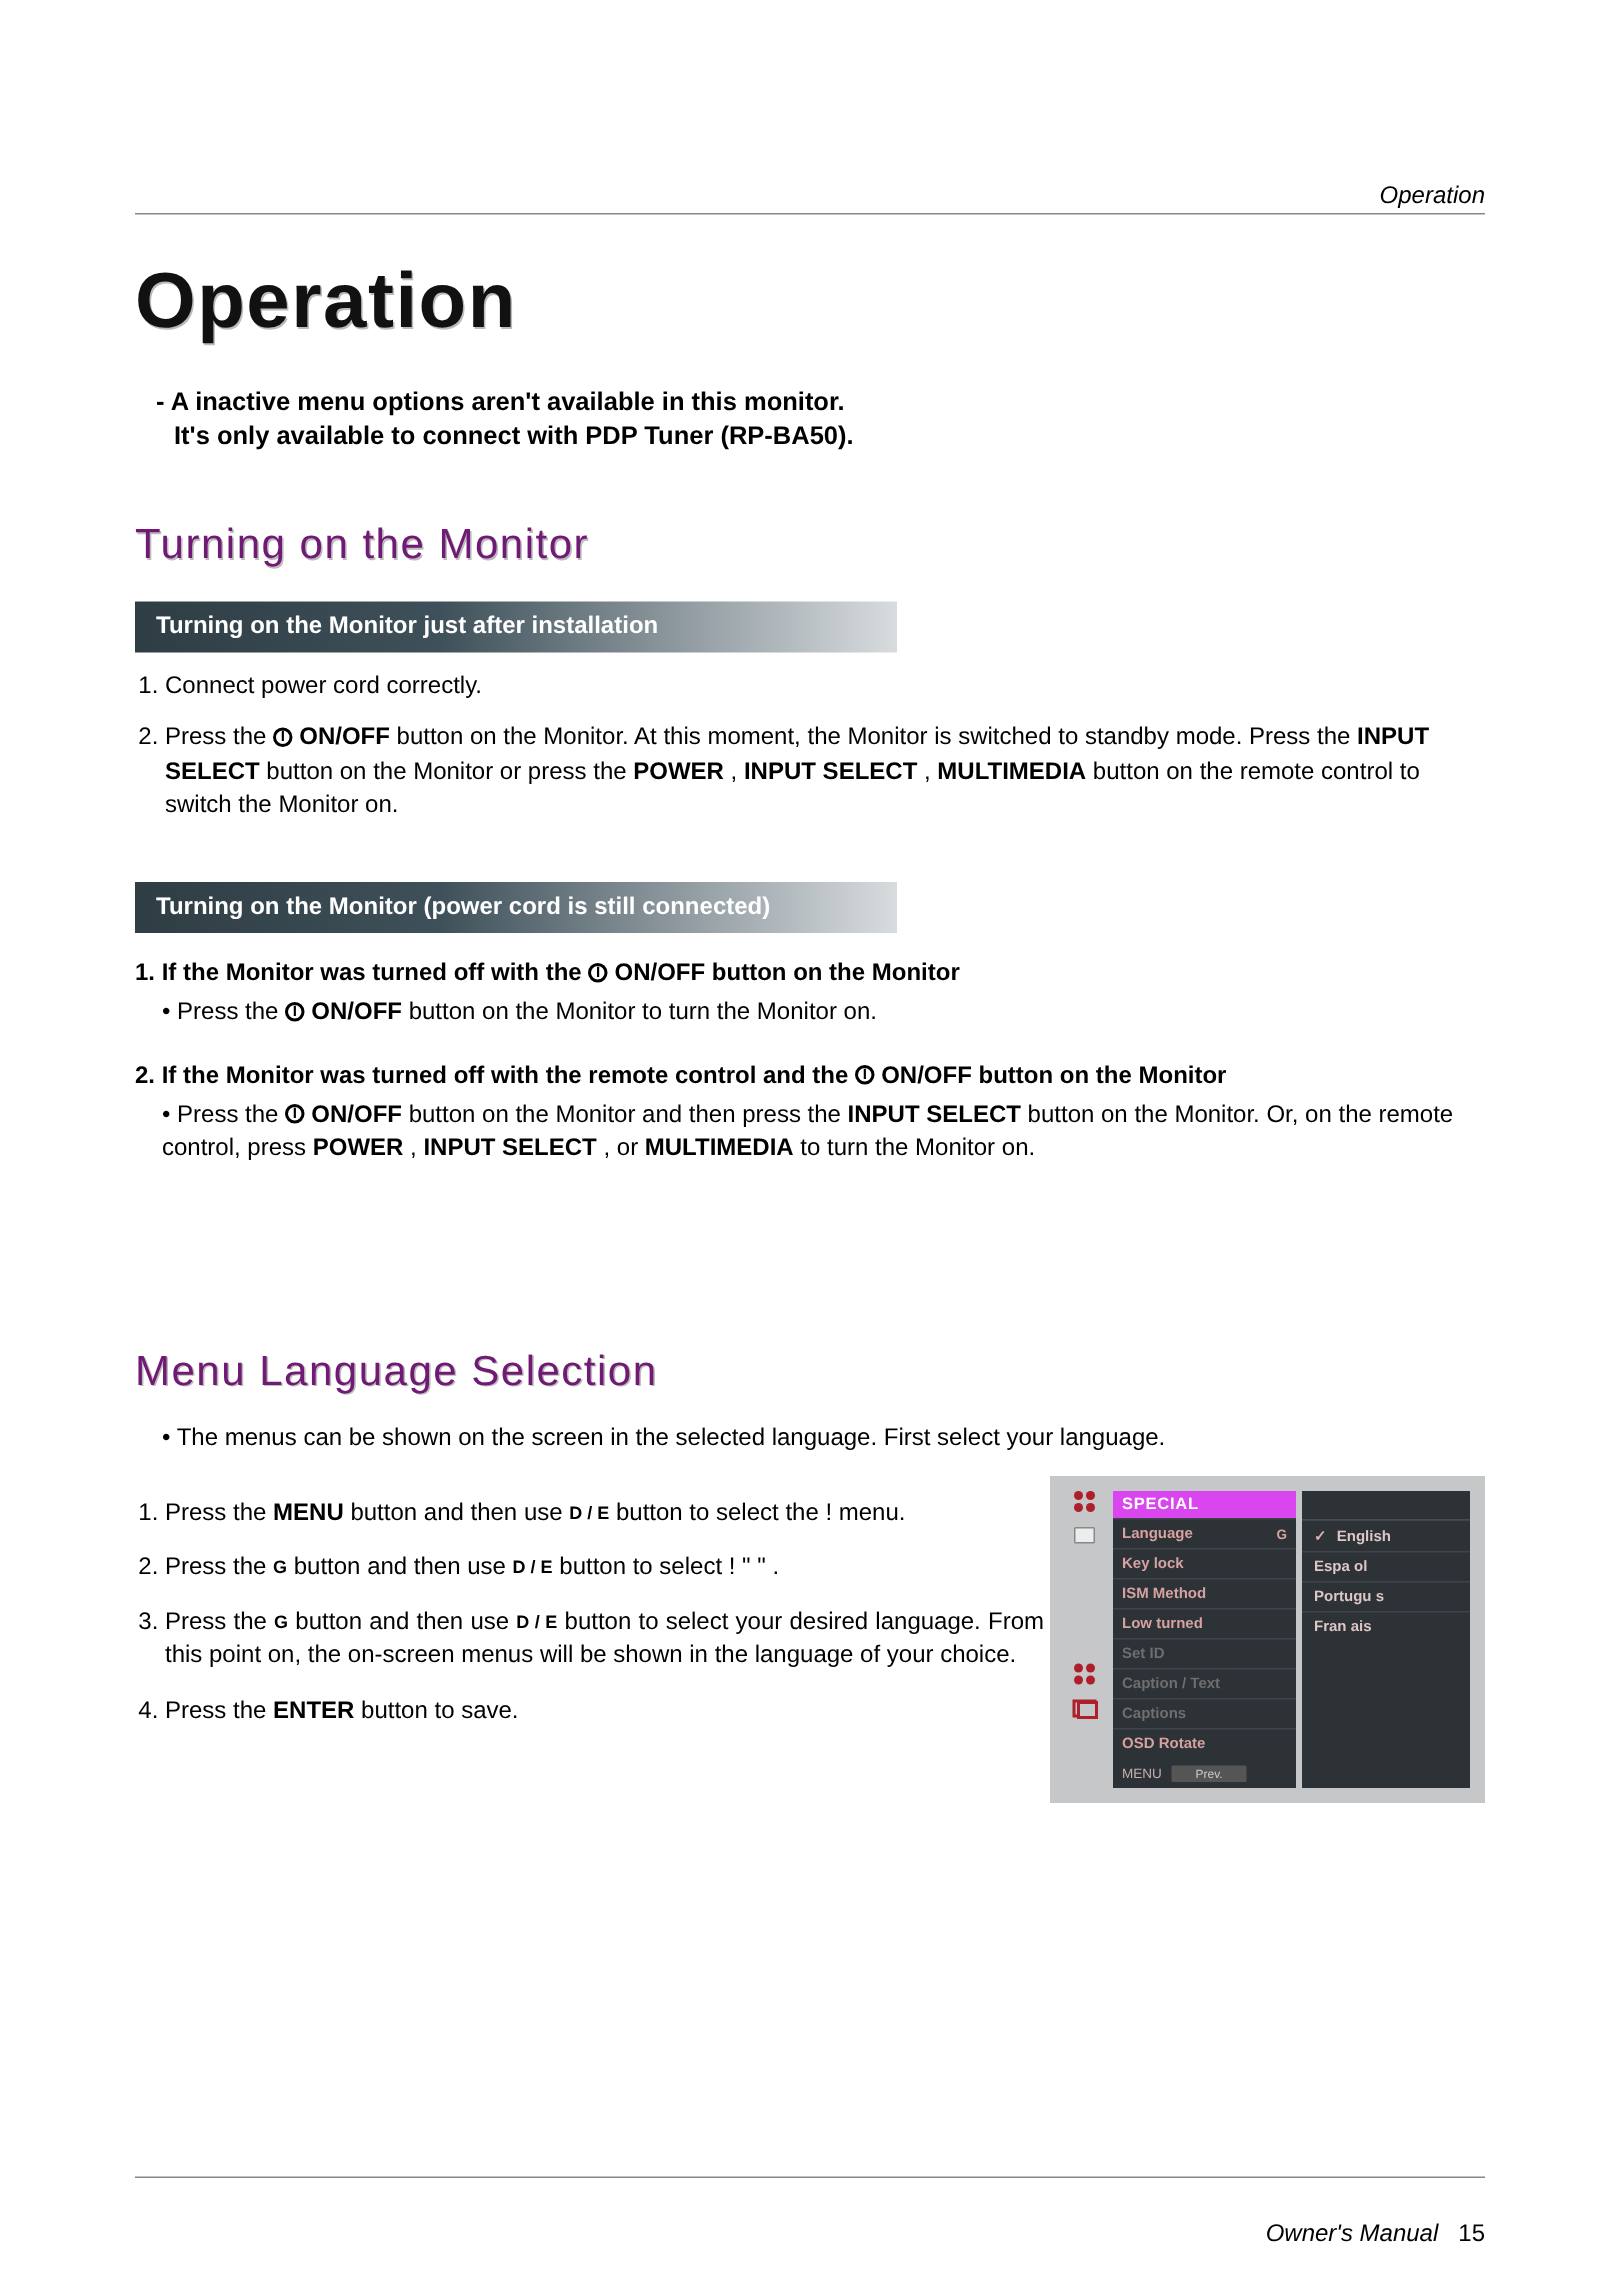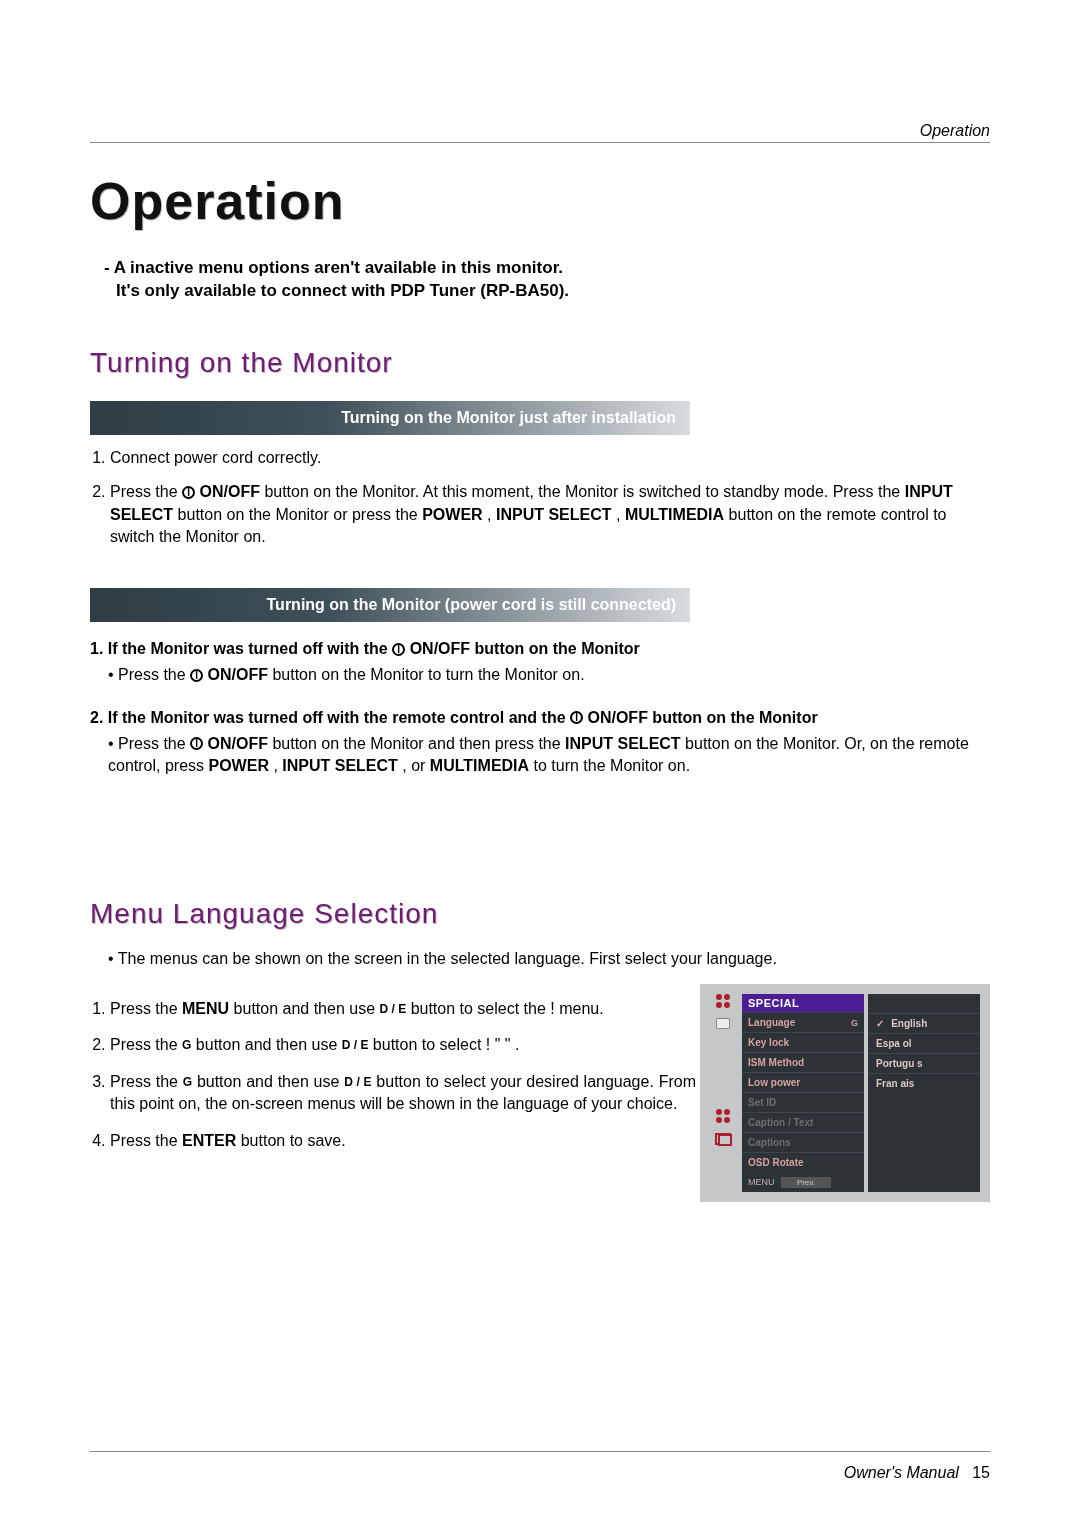--- a/index.html
+++ b/index.html
@@ -49,22 +49,21 @@
     color: #701a75;
     text-shadow: 1px 1px 0 #bbb;
   }
   .subheader {
     margin-top: 22px;
     background: linear-gradient(to right, #2f3d44 0%, #3e5059 40%, #d8dcdf 100%);
     color: #fff;
     font-weight: bold;
     font-size: 16px;
     padding: 8px 14px;
-    width: 600px;
-    text-align: right;
+    width: 508px;
   }
   .bullet-list { list-style: none; padding-left: 18px; }
   .bullet-list li::before { content: "•  "; }
   .bullet-list li { margin-top: 6px; font-size: 16px; line-height: 1.4; }
   .bullet-list li .plain { font-weight: normal; }
   .icon-power {
     display: inline-block;
     border: 2px solid #000;
     border-radius: 50%;
     width: 13px;
@@ -126,21 +125,21 @@
   .osd-rect-icon.inner { position: relative; }
   .osd-rect-icon.inner::after {
     content:""; position:absolute; right:-3px; bottom:-3px;
     width: 10px; height: 8px; border:2px solid #ad1f2b; background:#c5c7c9;
   }
   .osd-main { flex: 1; display: flex; gap: 4px; }
   .osd-left, .osd-right { display:flex; flex-direction:column; }
   .osd-left { width: 122px; }
   .osd-right { flex: 1; }
   .osd-title {
-    background: #4c1d95;
+    background: #d946ef;
     color: #fff;
     font-size: 11px;
     font-weight: bold;
     padding: 3px 6px;
     letter-spacing: 0.5px;
   }
   .osd-item {
     background: #2d3236;
     color: #d6a1a1;
     font-size: 10px;
@@ -164,21 +163,21 @@
   .osd-footer {
     background:#2d3236;
     color:#c7b0b0;
     font-size:9px;
     padding: 5px 6px;
   }
   .osd-footer .prev { background:#555; color:#ccc; font-size:8px; padding:1px 16px; margin-left:4px; border-radius:1px;}
   .footer-right {
     position: absolute;
     right: 90px;
-    bottom: 60px;
+    bottom: 43px;
     font-style: italic;
     font-size: 16px;
   }
   .step-bold { font-weight: bold; }
   .plain { font-weight: normal; }
   ol.numlist { padding-left: 20px; }
   ol.numlist > li { margin-top: 12px; font-size:16px; line-height:1.4;}
 </style>
 </head>
 <body>
@@ -321,21 +320,21 @@
       </div>
       <div class="osd-main">
         <div class="osd-left">
           <div class="osd-title">SPECIAL</div>
           <div class="osd-item">
             <span>Language</span>
             <span class="g">G</span>
           </div>
           <div class="osd-item">Key lock</div>
           <div class="osd-item">ISM Method</div>
-          <div class="osd-item">Low power</div>
+          <div class="osd-item">Low turned</div>
           <div class="osd-item dim">Set ID</div>
           <div class="osd-item dim">Caption / Text</div>
           <div class="osd-item dim">Captions</div>
           <div class="osd-item">OSD Rotate</div>
           <div class="osd-footer">
             <span>MENU</span>
             <span class="prev">Prev.</span>
           </div>
         </div>
         <div class="osd-right">

